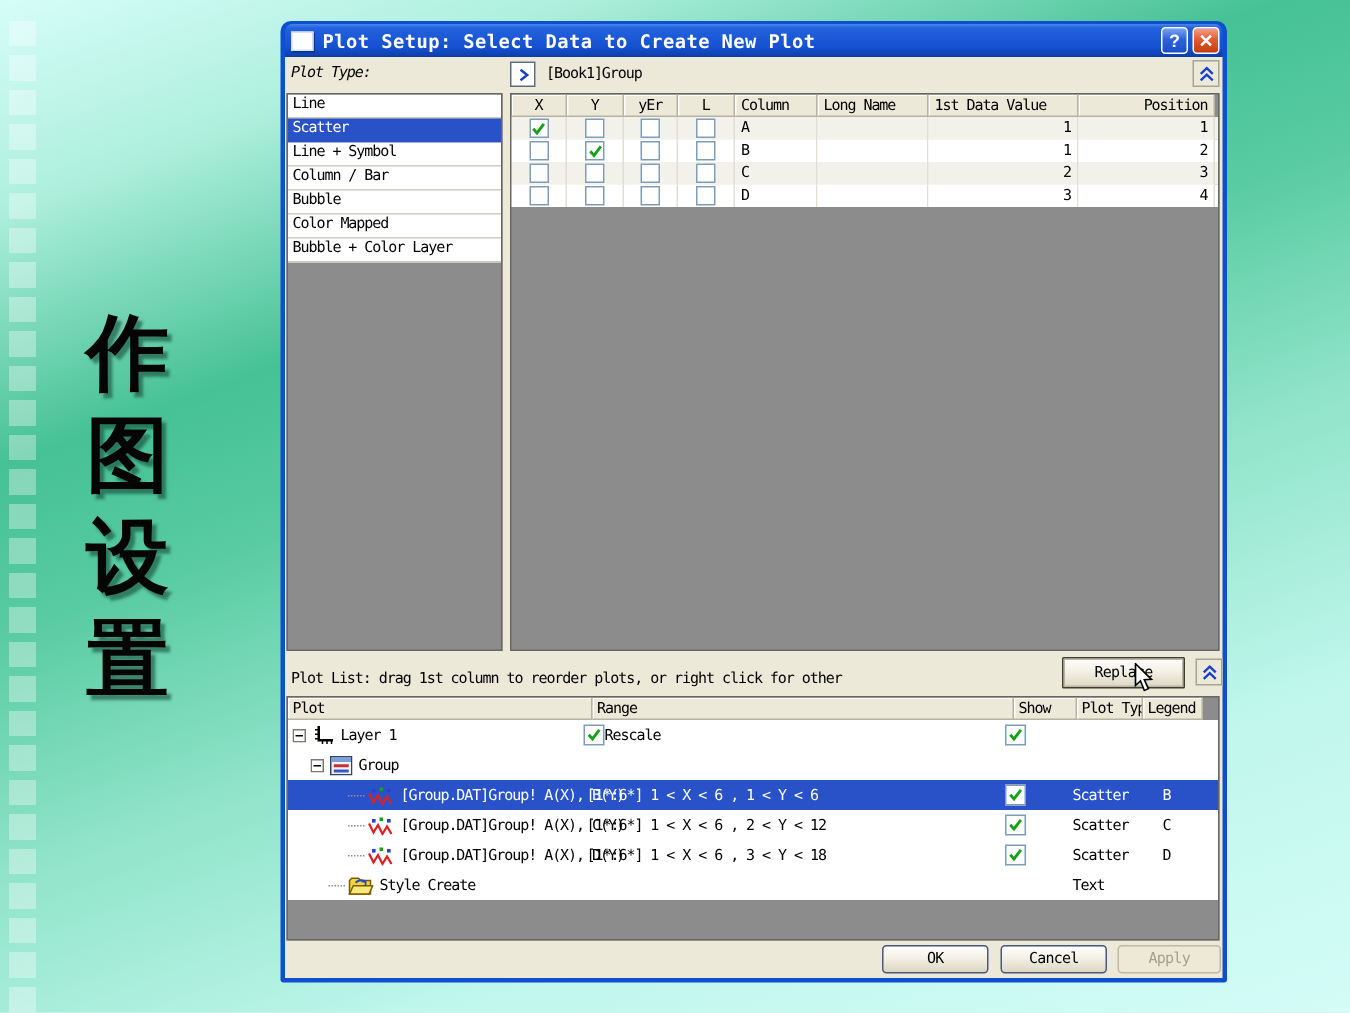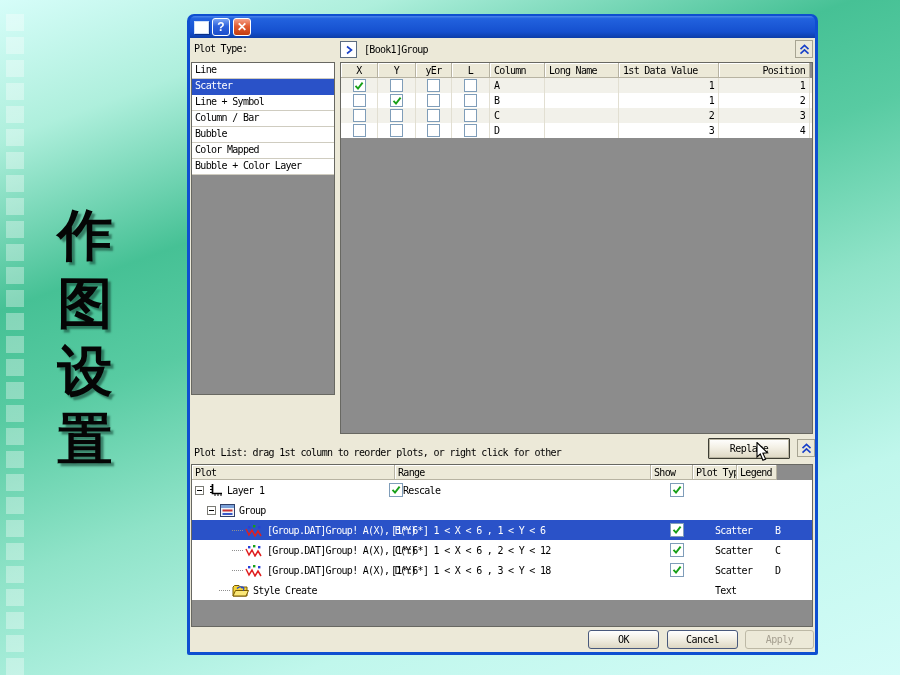--- a/index.html
+++ b/index.html
@@ -17,31 +17,31 @@
   .titlebar{height:22px;display:flex;align-items:center;padding:0 2px 0 4px;border-radius:5px 5px 0 0;
     background:linear-gradient(180deg,#4a86ec 0%,#2262de 12%,#1550cf 72%,#0c3da8 100%);}
   .win-icon{width:13px;height:11px;background:#fff;border:1px solid #cfe0f8;box-shadow:1px 1px 0 rgba(0,0,30,0.35);}
   .title-text{flex:1;margin-left:6px;color:#fff;font-weight:bold;font-size:12.5px;letter-spacing:0.3px;white-space:nowrap;}
   .tb-btn{width:18px;height:18px;margin-left:3px;border:1px solid #fff;border-radius:3px;color:#fff;
     font-weight:bold;font-size:12px;line-height:16px;text-align:center;padding:0;letter-spacing:0;}
   .tb-btn.help{background:linear-gradient(180deg,#7aa4f4,#2e62dc 45%,#1b4ecb);}
   .tb-btn.close{background:linear-gradient(180deg,#f5a088,#e25c32 45%,#c33d10);}
   .client{position:relative;background:#ece9d8;height:614px;}
   .lbl{position:absolute;white-space:nowrap;}
-  .pt-label{left:4px;top:5px;}
+  .pt-label{left:4px;top:5px;font-style:italic;}
   .sheet-bar{position:absolute;left:148px;top:1px;width:475px;height:21px;display:flex;align-items:center;}
   .expand-btn{width:17px;height:17px;margin-left:2px;background:#fff;border:1px solid #5c6c80;padding:0;
     display:flex;align-items:center;justify-content:center;}
   .sheet-name{margin-left:7px;}
   .chev-btn{width:18px;height:18px;background:#ece9d8;border:1px solid #a7a492;padding:0;
     display:flex;align-items:center;justify-content:center;}
   .sheet-bar .chev-btn{position:absolute;right:0;top:1px;}
   
   .sunken{position:absolute;background:#8c8c8c;border:1px solid #686862;box-sizing:border-box;overflow:hidden;}
-  .listbox{left:1px;top:24px;width:144px;height:333px;}
+  .listbox{left:1px;top:24px;width:144px;height:372px;}
   .pt-item{height:15px;line-height:14px;background:#fff;border-bottom:1px solid #cfccc0;padding-left:3px;white-space:nowrap;}
   .pt-item.sel{background:#2a52c8;color:#fff;border-bottom-color:#2a52c8;}
   .dtable{left:150px;top:24px;width:473px;height:372px;}
   .trow{display:flex;height:15px;line-height:15px;}
   .cell{box-sizing:border-box;overflow:hidden;white-space:nowrap;flex:0 0 auto;display:flex;align-items:center;}
   .hcell{background:#ece9d8;border-right:1px solid #b7b3a2;border-bottom:1px solid #b7b3a2;
     box-shadow:inset 1px 1px 0 #fff;}
   .bcell{border-right:1px solid #e2dfd2;}
   .r0{background:#f2f1ea;} .r1{background:#ffffff;}
   .cb{width:11px;height:11px;background:#fff;border:1px solid #7f9db9;box-sizing:content-box;
@@ -76,20 +76,21 @@
   <div class="caption">
     <span>作</span>
     <span>图</span>
     <span>设</span>
     <span>置</span>
   </div>
 
   <div class="dialog">
     <div class="titlebar">
       <span class="win-icon"></span>
+      <span class="title-text">Plot Setup: Select Data to Create New Plot</span>
       <button class="tb-btn help">?</button>
       <button class="tb-btn close">✕</button>
     </div>
 
     <div class="client">
       <div class="lbl pt-label">Plot Type:</div>
 
       <div class="sheet-bar">
         <button class="expand-btn">
           <span class="icon-span" style="margin:0">
@@ -218,21 +219,21 @@
         <span class="icon-span" style="margin:0">
           <svg width="11" height="11" viewBox="0 0 11 11">
               <path d="M1.5 5.2 L5.5 1.4 L9.5 5.2 M1.5 9.6 L5.5 5.8 L9.5 9.6" stroke="#1840c8" stroke-width="1.6" fill="none"></path>
             </svg>
         </span>
       </button>
 
       <div class="sunken plist" id="plotList">
           <div class="pl-head">
             <div class="cell hcell" style="width: 203px; padding: 0px 3px;">Plot</div>
-            <div class="cell hcell" style="width: 256px; padding: 0px 3px;">Range</div>
+            <div class="cell hcell" style="width: 281px; padding: 0px 3px;">Range</div>
             <div class="cell hcell" style="width: 42px; padding: 0px 3px;">Show</div>
             <div class="cell hcell" style="width: 44px; padding: 0px 3px;">Plot Type</div>
             <div class="cell hcell" style="width: 40px; padding: 0px 3px;">Legend</div>
           </div>
           <div class="pl-row">
             <div class="pl-cell" style="width: 197px; padding-left: 3px;">
               <span class="icon-span">
                 <svg width="9" height="9" viewBox="0 0 9 9">
                   <rect x="0.5" y="0.5" width="8" height="8" fill="#fff" stroke="#7a7a74"></rect>
                   <path d="M2 4.5 H7" stroke="#000" stroke-width="1"></path>

